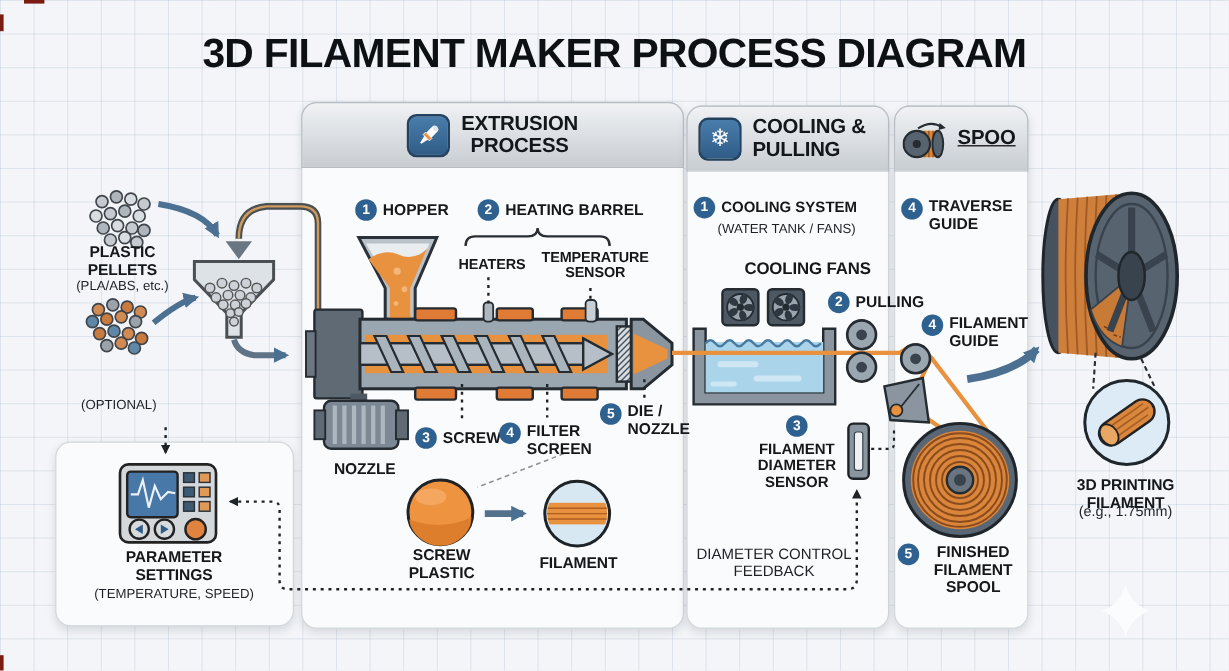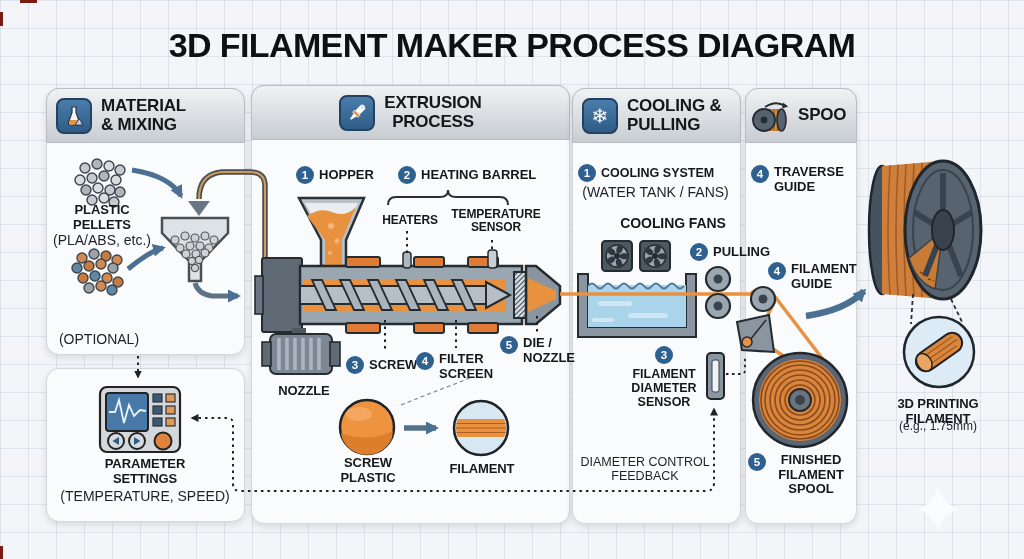--- a/index.html
+++ b/index.html
@@ -17,21 +17,21 @@
     background:linear-gradient(#f0f2f4,#c8cdd2);border:1px solid #b7bdc3;
     display:flex;align-items:center;gap:9px;padding:0 9px;box-sizing:border-box;}
   .phead.center{justify-content:center;}
   .ptitle{font-weight:bold;font-size:17px;line-height:1.06;white-space:pre-line;
     color:#14171a;letter-spacing:-0.2px;}
   .ico{width:36px;height:36px;border-radius:8px;flex:0 0 auto;
     background:linear-gradient(#4a7dab,#2f5c87);border:2px solid #24425f;box-sizing:border-box;
     display:flex;align-items:center;justify-content:center;color:#fff;}
   .lbl{position:absolute;font-weight:bold;font-size:13px;line-height:1.12;color:#15181b;
     white-space:pre-line;letter-spacing:-0.1px;}
-  .sub{position:absolute;font-weight:normal;font-size:14px;line-height:1.12;color:#1d2126;
+  .sub{position:absolute;font-weight:normal;font-size:11px;line-height:1.12;color:#1d2126;
     white-space:pre-line;}
   .center{text-align:center;}
   .brow{position:absolute;display:flex;gap:5px;}
   .brow.mid{align-items:center;}
   .brow.top{align-items:flex-start;}
   .badge{display:inline-flex;width:18px;height:18px;border-radius:50%;background:#2e6190;
     color:#fff;font-size:11.5px;font-weight:bold;align-items:center;justify-content:center;
     flex:0 0 auto;}
   .btext{font-weight:bold;font-size:13px;line-height:1.12;white-space:pre-line;color:#15181b;}
   .cblock{position:absolute;text-align:center;}
@@ -42,36 +42,20 @@
   .mark{position:absolute;background:#7c1b12;z-index:5;}
   .norm{font-weight:normal;font-size:12.5px;}
 </style>
 </head>
 <body>
 
 <div id="stage">
 
   <div class="title txt" style="position:absolute;">3D FILAMENT MAKER PROCESS DIAGRAM</div>
 
-  <div class="panel" style="left:46px;top:88px;width:197px;height:265px;">
-    <div class="phead">
-      <span class="ico">
-        <svg width="24" height="24" viewBox="0 0 24 24">
-          <path d="M10,3 h4 v5.5 l3.5,10 a2,2 0 0 1 -1.9,2.7 h-7.2 a2,2 0 0 1 -1.9,-2.7 l3.5,-10 Z" fill="#f4f6f8" stroke="#223648" stroke-width="1.2"></path>
-          <path d="M8.2,16 h7.6 l1,2.8 a1.5,1.5 0 0 1 -1.4,2 h-6.8 a1.5,1.5 0 0 1 -1.4,-2 Z" fill="#e8913f"></path>
-          <polygon points="13,21 21,21 17.2,14.8" fill="#e3e8ec" stroke="#223648" stroke-width="1"></polygon>
-          <circle cx="16.5" cy="19" r="0.7" fill="#8a959f"></circle>
-            <circle cx="18.3" cy="17.6" r="0.7" fill="#8a959f"></circle>
-            <circle cx="18.6" cy="19.6" r="0.7" fill="#8a959f"></circle>
-        </svg>
-      </span>
-      <span class="ptitle">MATERIAL
-&amp; MIXING</span>
-    </div>
-  </div>
 
   <div class="panel" style="left:46px;top:368px;width:197px;height:152px;"></div>
 
   <div class="panel" style="left:251px;top:85px;width:317px;height:437px;">
     <div class="phead center">
       <span class="ico">
         <svg width="24" height="24" viewBox="0 0 24 24">
           <g transform="rotate(45 12 12)">
             <rect x="9" y="2" width="6" height="10" rx="2" fill="#fdfdfd"></rect>
             <rect x="8.3" y="11.5" width="7.4" height="3" fill="#e8913f" stroke="#fff" stroke-width="0.7"></rect>
@@ -87,21 +71,21 @@
 
   <div class="panel" style="left:572px;top:88px;width:167px;height:434px;">
     <div class="phead">
       <span class="ico" style="font-size:20px;">❄</span>
       <span class="ptitle">COOLING &amp;
 PULLING</span>
     </div>
   </div>
 
   <div class="panel" style="left:745px;top:88px;width:110px;height:434px;">
-    <div class="phead" style="gap:6px;padding:0 6px;">
+    <div class="phead" style="gap:6px;padding:0 6px;text-decoration:underline;">
       <span style="flex:0 0 auto;display:flex;">
         <svg width="40" height="36" viewBox="0 0 40 36">
           <path d="M13,9 Q 24,2 33,8" stroke="#242b31" stroke-width="1.8" fill="none"></path>
           <polygon points="31,4.6 36.2,8.6 30.2,10.4" fill="#242b31"></polygon>
           <rect x="12" y="11" width="17" height="22" fill="#d9873b"></rect>
           <path d="M15,11 V33 M18.5,11 V33 M22,11 V33 M25.5,11 V33" stroke="#a65c20" stroke-width="1.3"></path>
           <ellipse cx="29.5" cy="22" rx="4.5" ry="11" fill="#57646f" stroke="#242b31" stroke-width="1.6"></ellipse>
           <circle cx="12" cy="22" r="11" fill="#57646f" stroke="#242b31" stroke-width="1.8"></circle>
           <circle cx="12" cy="22" r="3.4" fill="#242b31"></circle>
         </svg>

